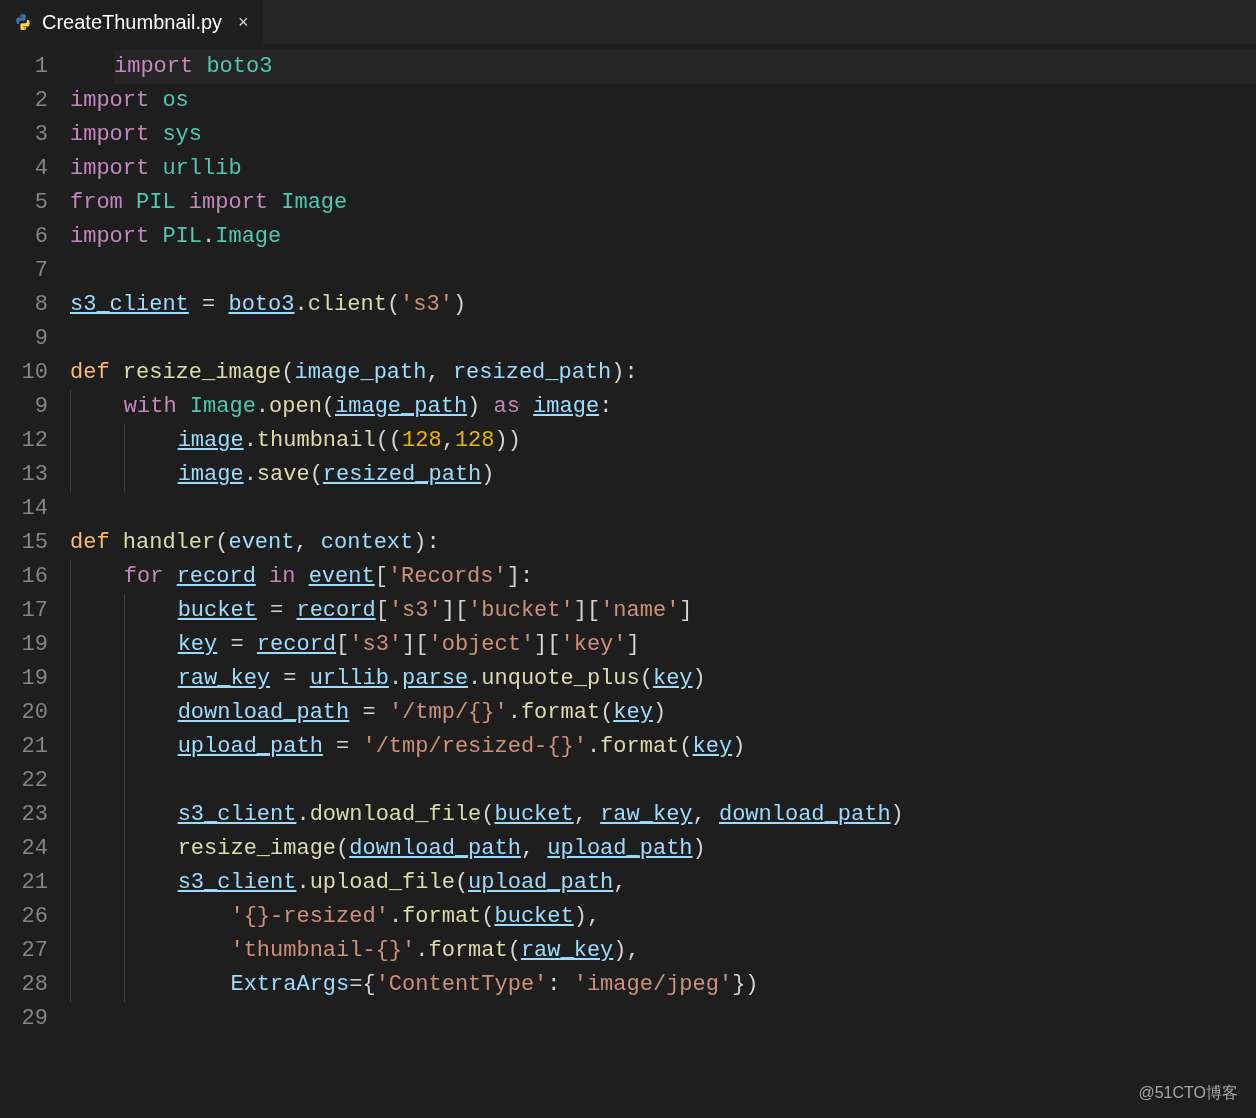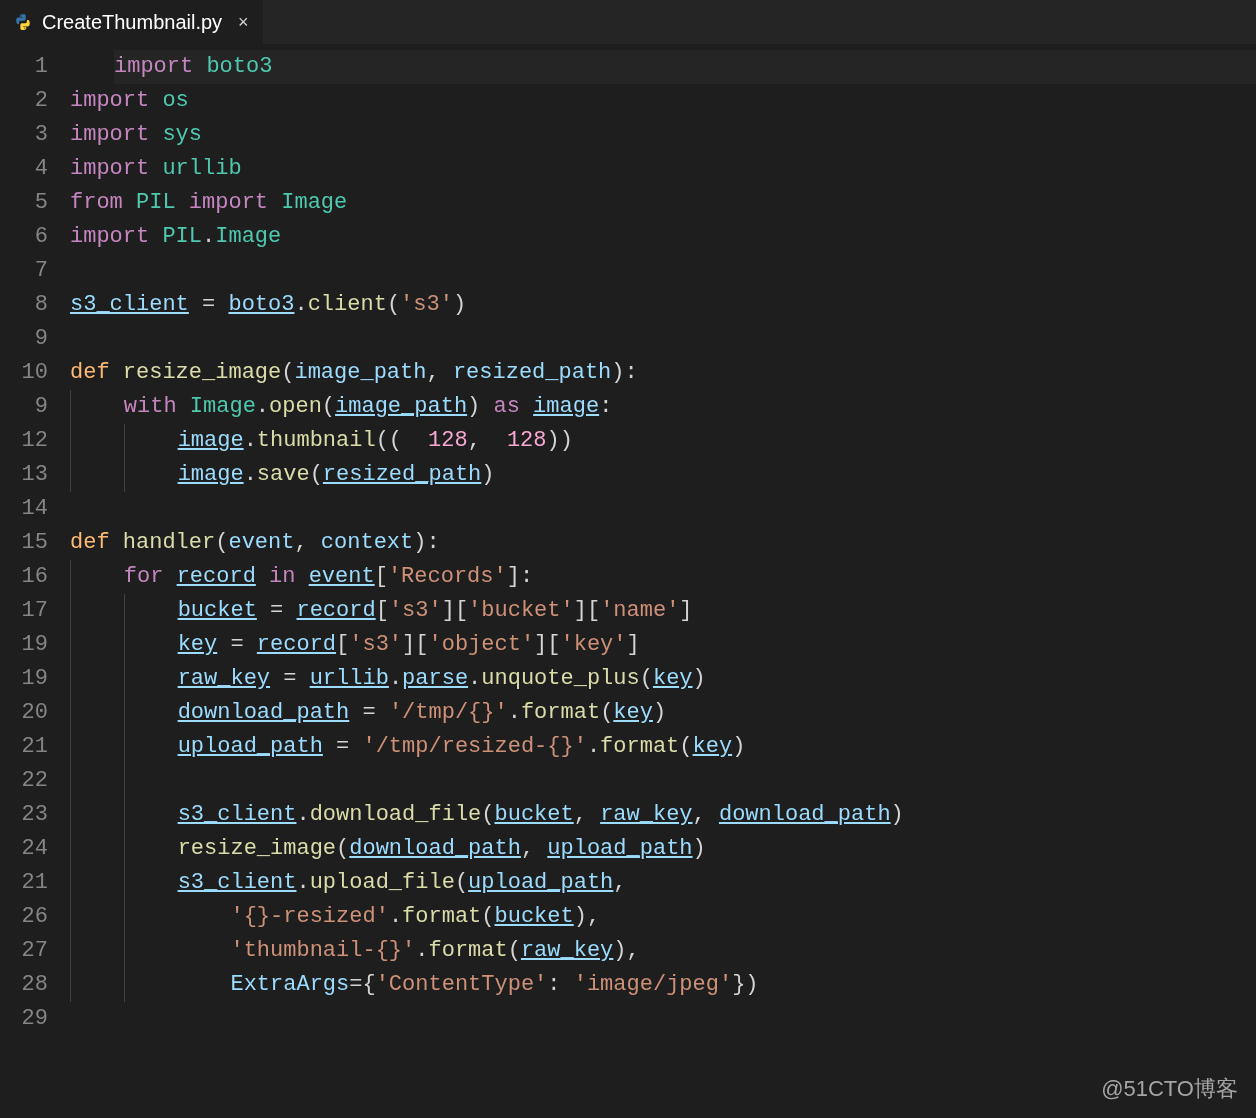--- a/index.html
+++ b/index.html
@@ -64,32 +64,32 @@
     white-space: pre;
   }
   .code .line { height: 34px; position: relative; }
   .code .line.hl { background: rgba(255,255,255,0.03); margin-left: 44px; }
   .watermark {
     position: absolute;
     right: 18px;
     bottom: 14px;
     color: #bdbdbd;
     font-family: -apple-system, Arial, sans-serif;
-    font-size: 22px;
+    font-size: 16px;
     opacity: 0.85;
   }
   
   .kw    { color: #c586c0; }   
   .kw2   { color: #fdba74; }   
   .fn    { color: #dcdcaa; }   
   .cls   { color: #4ec9b0; }   
   .var   { color: #9cdcfe; text-decoration: underline; }   
   .prm   { color: #9cdcfe; }
   .str   { color: #ce9178; }   
-  .num   { color: #f9a8d4; margin-left: 26px; }   
+  .num   { color: #eab308; }   
   .op    { color: #d4d4d4; }
   .pn    { color: #d4d4d4; }   
   .mod   { color: #4ec9b0; }   
 </style>
 </head>
 <body>
 
 <div class="tab-bar">
   <div class="tab">
     <span class="py-icon">

